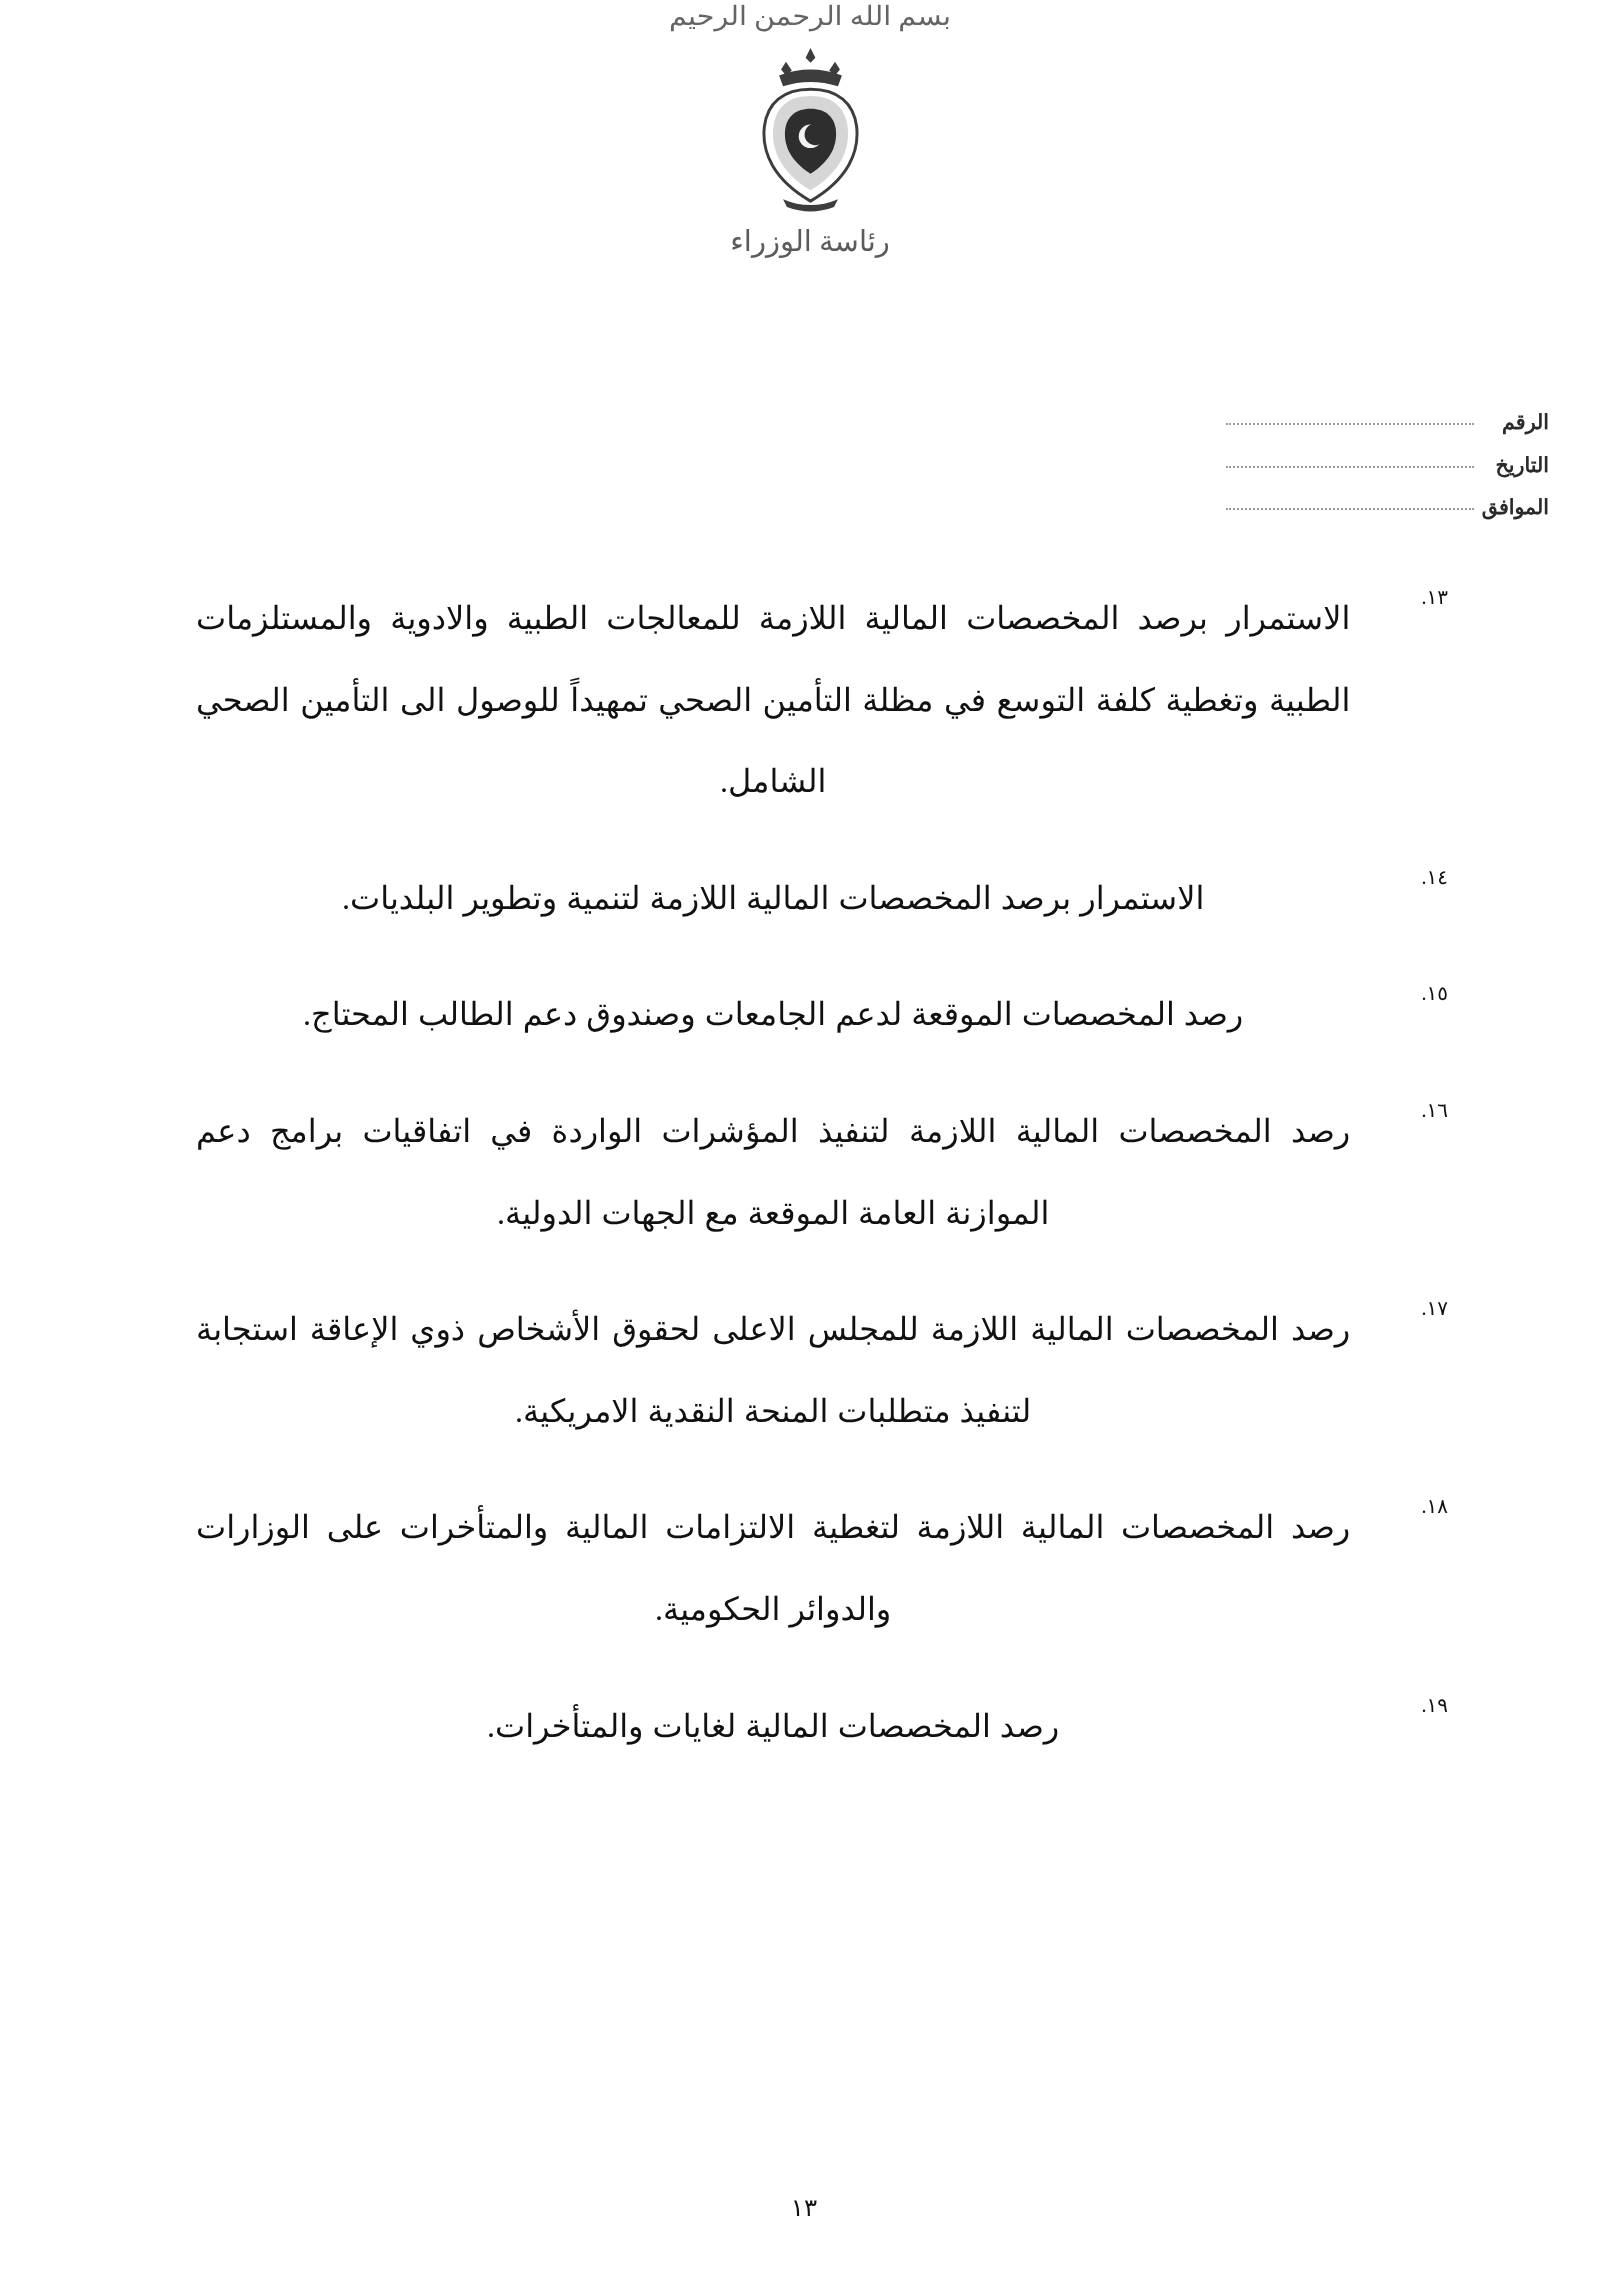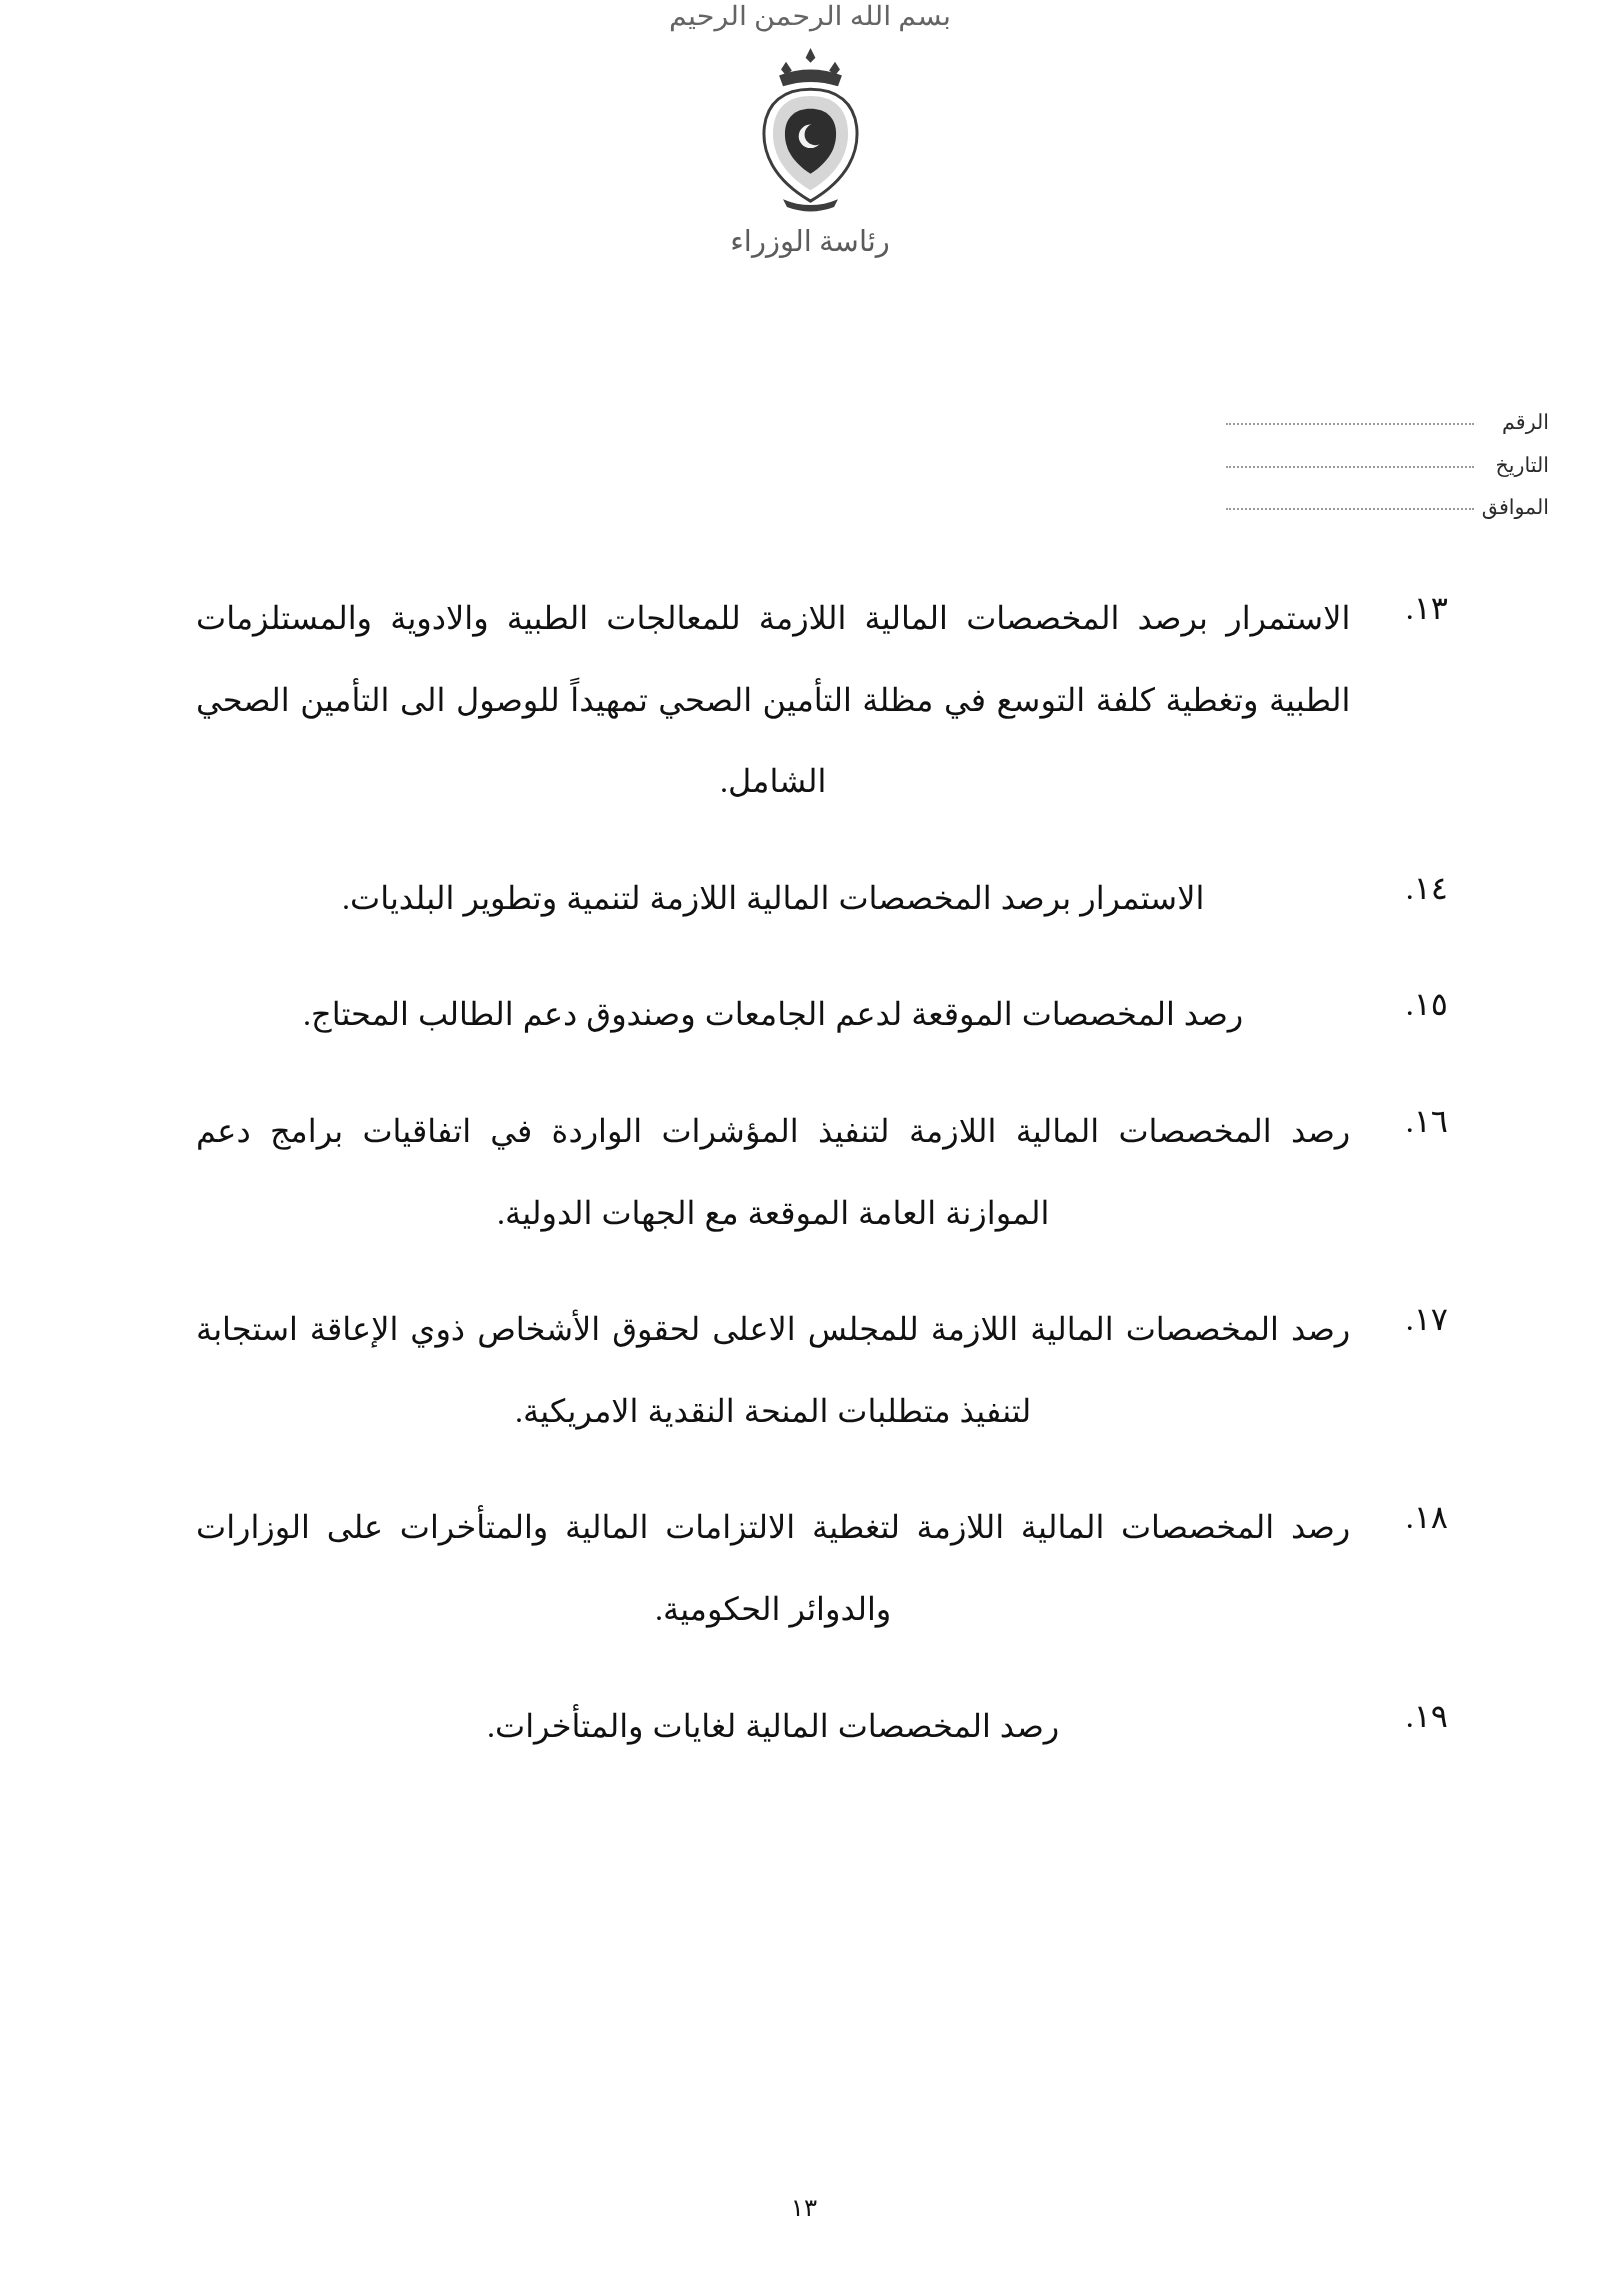--- a/index.html
+++ b/index.html
@@ -68,20 +68,21 @@
     align-items: baseline;
     margin-bottom: 18.6px;
     direction: rtl;
   }
   .meta-label {
     width: 65px;
     text-align: right;
     flex: 0 0 auto;
     font-size: 20.6px;
     color: #2b2b2b;
+    font-weight: bold;
   }
   .meta-dots {
     flex: 1 1 auto;
     margin-right: 9.8px;
     border-bottom: 2px dotted #9a9a9a;
     height: 1px;
     position: relative;
     top: -3.9px;
   }
 
@@ -95,21 +96,21 @@
   }
   .item {
     display: flex;
     flex-direction: row;
     direction: rtl;
     margin-bottom: 35px;
   }
   .item-num {
     flex: 0 0 84px;
     text-align: right;
-    font-size: 32px;
+    font-size: 20px;
     line-height: 1.9;
     color: #111;
     padding-left: 13.7px;
     white-space: nowrap;
   }
   .item-text {
     flex: 1 1 auto;
     font-size: 32px;
     line-height: 2.55;
     text-align: justify;

